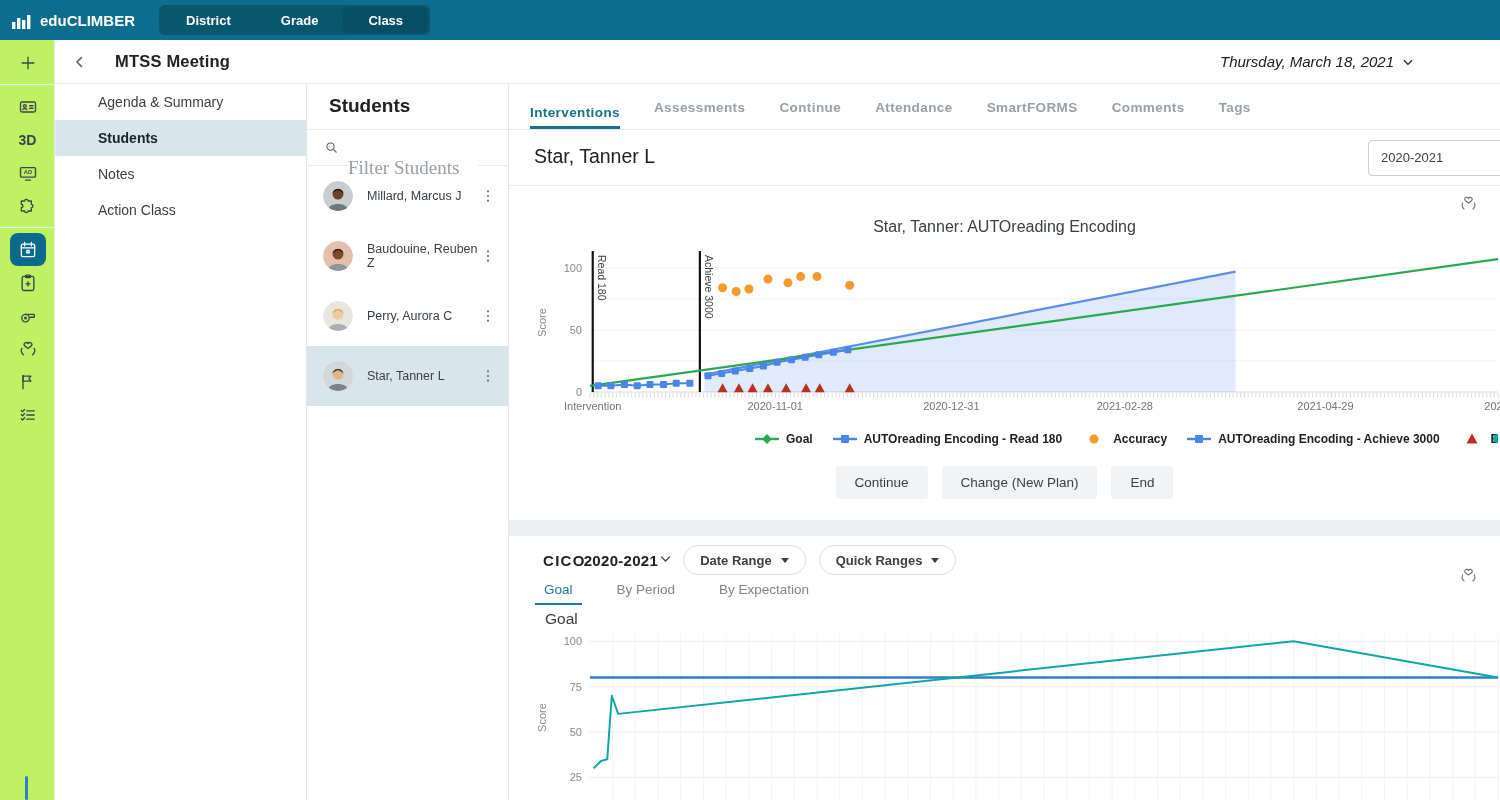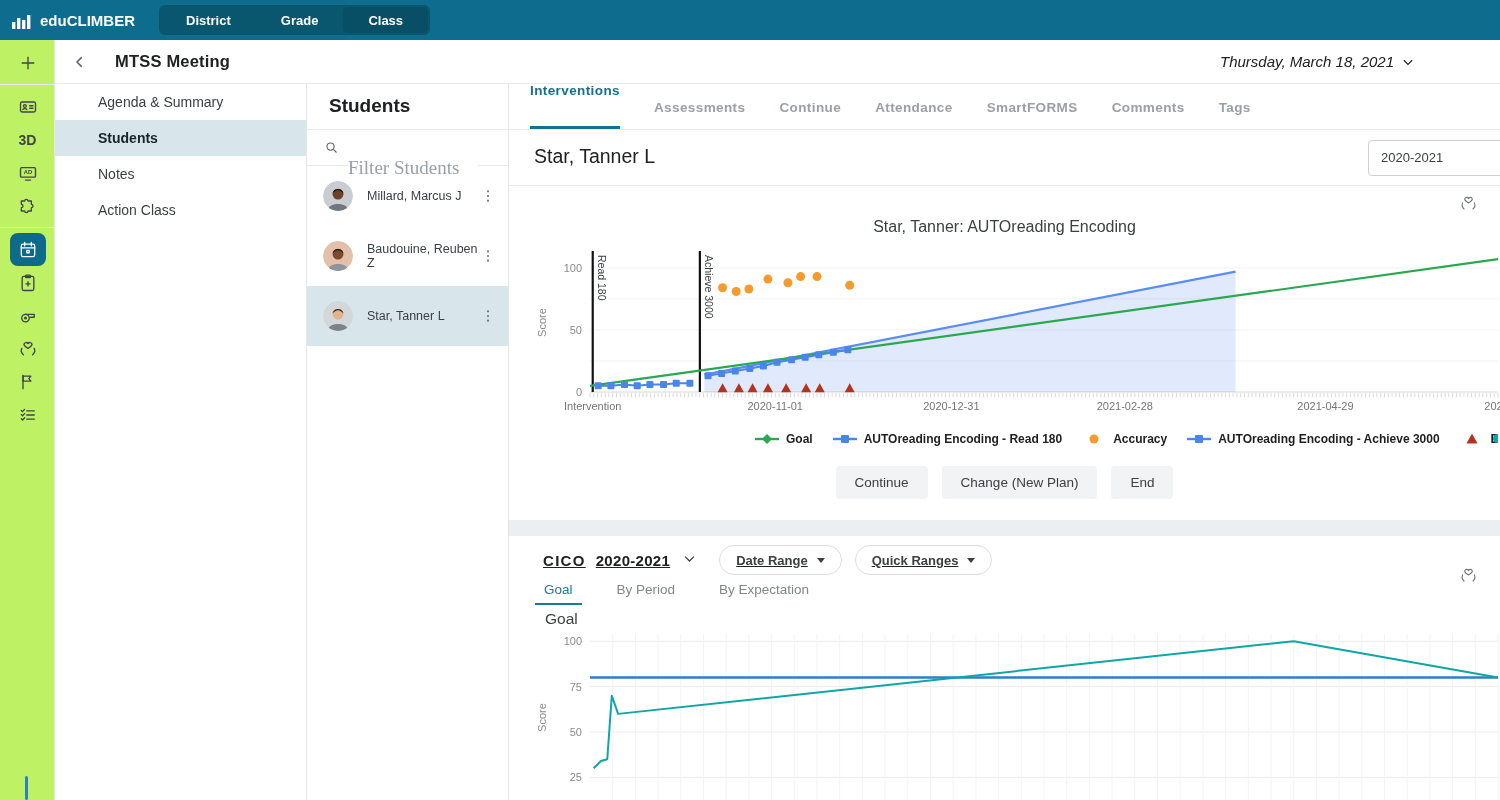--- a/index.html
+++ b/index.html
@@ -67,21 +67,21 @@
   .st-row .av { width:30px; height:30px; flex:0 0 30px; }
   .st-row .nm { flex:1; margin-left:14px; font-size:12.5px; color:#3a3f44; }
   .st-row .kb { width:16px; height:16px; cursor:pointer; }
 
   
   .detail { position:absolute; top:84px; left:509px; width:991px; height:716px; background:#fff; }
   .tabs { height:46px; border-bottom:1px solid #e8eaec; display:flex; align-items:flex-end;
     padding-left:21px; gap:34px; }
   .tab { font-size:13.5px; font-weight:700; color:#9aa0a6; letter-spacing:.4px;
     padding-bottom:14px; cursor:pointer; white-space:nowrap; }
-  .tab.active { color:#16708e; border-bottom:3px solid #16708e; padding-bottom:28px; }
+  .tab.active { color:#16708e; border-bottom:3px solid #16708e; padding-bottom:6px; }
 
   .stu-head { height:56px; border-bottom:1px solid #e8eaec; position:relative; }
   .stu-name { position:absolute; left:25px; top:15px; font-size:19.5px; color:#202124; }
   .year-select { position:absolute; left:859px; top:10px; width:150px; height:36px;
     border:1px solid #cfd2d5; border-radius:4px; font-size:13px; color:#3c4043;
     line-height:34px; padding-left:12px; cursor:pointer; background:#fff; }
 
   .card1 { position:relative; height:334px; }
   .care { position:absolute; right:22px; top:8px; cursor:pointer; }
   .care svg { width:19px; height:19px; stroke:#6f7478; fill:none; stroke-width:1.4;
@@ -95,21 +95,21 @@
     color:#1f1f1f; white-space:nowrap; }
   .lg-sliver { position:absolute; right:-4px; top:4px; width:9px; height:9px; border-radius:50%; }
   .plan-btns { position:absolute; top:280px; width:100%; display:flex; justify-content:center;
     gap:14px; }
   .plan-btns button { background:#f1f3f4; border:none; border-radius:4px; font-size:13.5px;
     color:#3c4043; padding:9px 19px; cursor:pointer; font-family:"Liberation Sans", sans-serif; }
 
   .card-gap { height:16px; background:#eceff1; }
 
   .card2 { position:relative; height:264px; background:#fff; }
-  .cico-row { position:absolute; top:9px; left:34px; display:flex; align-items:center; gap:12px;text-decoration:underline; }
+  .cico-row { position:absolute; top:9px; left:34px; display:flex; align-items:center; gap:0; }
   .cico-t { font-size:15px; font-weight:700; letter-spacing:1.3px; cursor:pointer; }
   .cico-y { font-size:15px; font-weight:700; letter-spacing:.3px; margin-left:-2px; cursor:pointer; }
   .cico-row .chev svg { width:15px; height:15px; stroke:#3c4043; fill:none; stroke-width:2; }
   .pill { border:1px solid #dadce0; border-radius:16px; height:30px; background:#fff;
     display:flex; align-items:center; gap:9px; padding:0 16px; font-size:13px; font-weight:600;
     color:#3c4043; cursor:pointer; font-family:"Liberation Sans", sans-serif; }
   .pill .tri { width:0; height:0; border-left:4.5px solid transparent;
     border-right:4.5px solid transparent; border-top:5.5px solid #3c4043; }
   .cico-tabs { position:absolute; top:46px; left:26px; display:flex; gap:26px; }
   .ctab { font-size:13.5px; color:#80868b; padding:0 9px 6px 9px; cursor:pointer; }
@@ -273,20 +273,41 @@
             </clipPath>
           </defs>
           <g clip-path="url(#avc0)">
             <circle cx="20" cy="20" r="20" fill="#e3c0ac"></circle>
             <path d="M6 40c1-8 9-9.5 14-9.5S33 32 34 40z" fill="#8d949b"></path>
             <circle cx="20" cy="17.5" r="7.2" fill="#7d4a2e"></circle>
             <path d="M12.6 16.8a7.5 7.5 0 0 1 14.8 0c-2.5-2.6-4.8-4.5-7.4-4.5s-4.9 1.9-7.4 4.5z" fill="#2c1e14"></path>
           </g>
         </svg>
         <span class="nm">Baudouine, Reuben Z</span>
+        <svg class="kb" viewBox="0 0 24 24">
+          <circle cx="12" cy="5" r="1.6" fill="#6f7478"></circle>
+          <circle cx="12" cy="12" r="1.6" fill="#6f7478"></circle>
+          <circle cx="12" cy="19" r="1.6" fill="#6f7478"></circle>
+        </svg>
+      </li>
+      <li class="st-row">
+        <svg class="av" viewBox="0 0 40 40">
+          <defs>
+            <clipPath id="avc2">
+              <circle cx="20" cy="20" r="20"></circle>
+            </clipPath>
+          </defs>
+          <g clip-path="url(#avc2)">
+            <circle cx="20" cy="20" r="20" fill="#e9e6df"></circle>
+            <path d="M6 40c1-8 9-9.5 14-9.5S33 32 34 40z" fill="#aab0b6"></path>
+            <circle cx="20" cy="17.5" r="7.2" fill="#ecc9a2"></circle>
+            <path d="M12.6 16.8a7.5 7.5 0 0 1 14.8 0c-2.5-2.6-4.8-4.5-7.4-4.5s-4.9 1.9-7.4 4.5z" fill="#cfa963"></path>
+          </g>
+        </svg>
+        <span class="nm">Perry, Aurora C</span>
         <svg class="kb" viewBox="0 0 24 24">
           <circle cx="12" cy="5" r="1.6" fill="#6f7478"></circle>
           <circle cx="12" cy="12" r="1.6" fill="#6f7478"></circle>
           <circle cx="12" cy="19" r="1.6" fill="#6f7478"></circle>
         </svg>
       </li>
       <li class="st-row selected">
         <svg class="av" viewBox="0 0 40 40">
           <defs>
             <clipPath id="avc3">

